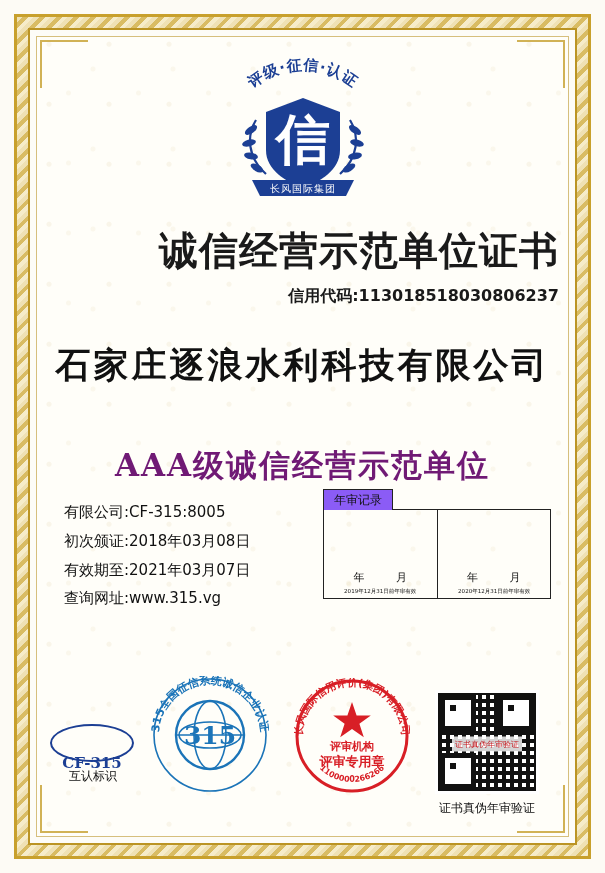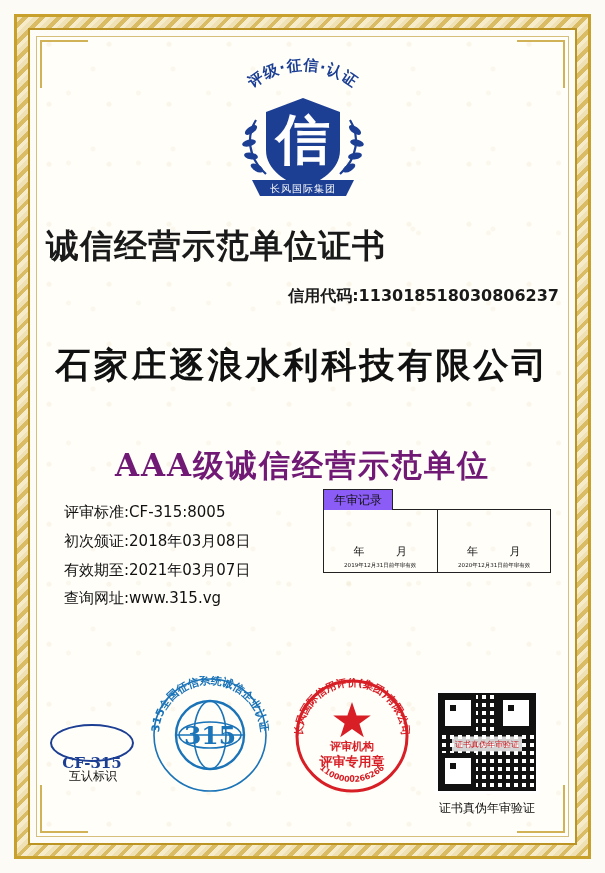--- a/index.html
+++ b/index.html
@@ -86,23 +86,23 @@
     width: 190px;
     height: 150px;
   }
   .emblem svg { display: block; }
 
   
   .main-title {
     position: absolute;
     top: 178px;
     width: 100%;
-    text-align: left;
-    font-family: "DejaVu Sans", sans-serif;
-    font-size: 33px;
+    text-align: right;
+    font-family: "DejaVu Sans", sans-serif;
+    font-size: 39px;
     font-weight: bold;
     letter-spacing: 1px;
     color: #1a1a1a;
   }
   .credit-code {
     position: absolute;
     top: 240px;
     width: 100%;
     text-align: right;
     font-family: "DejaVu Sans", sans-serif;
@@ -164,21 +164,21 @@
     display: inline-block;
     padding: 2px 10px 1px 10px;
     position: relative;
     top: 1px;
     background: #8b5cf6;
   }
   .review-table {
     border: 1px solid #222;
     border-collapse: collapse;
     width: 228px;
-    height: 64px;
+    height: 90px;
     table-layout: fixed;
   }
   .review-table td {
     border: 1px solid #222;
     vertical-align: bottom;
     text-align: center;
     padding: 0 0 2px 0;
     position: relative;
   }
   .cell-ym {
@@ -367,21 +367,21 @@
     <div class="main-title">诚信经营示范单位证书</div>
 
     <div class="credit-code">
       <span>信用代码:</span><span>113018518030806237</span>
     </div>
 
     <div class="company-name">石家庄逐浪水利科技有限公司</div>
     <div class="grade-line">AAA级诚信经营示范单位</div>
 
     <div class="details">
-      <div>评审标准:CF-315:8005</div>
+      <div>有限公司:CF-315:8005</div>
       <div>初次颁证:2018年03月08日</div>
       <div>有效期至:2021年03月07日</div>
       <div>查询网址:www.315.vg</div>
     </div>
 
     <div class="review-box">
       <div class="review-title">年审记录</div>
       <table class="review-table">
         <tbody>
             <tr>

